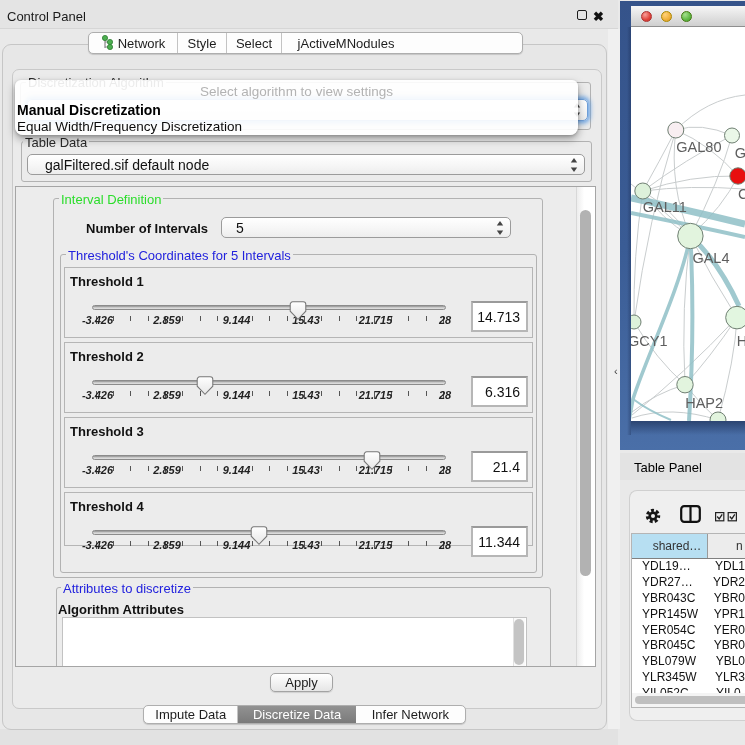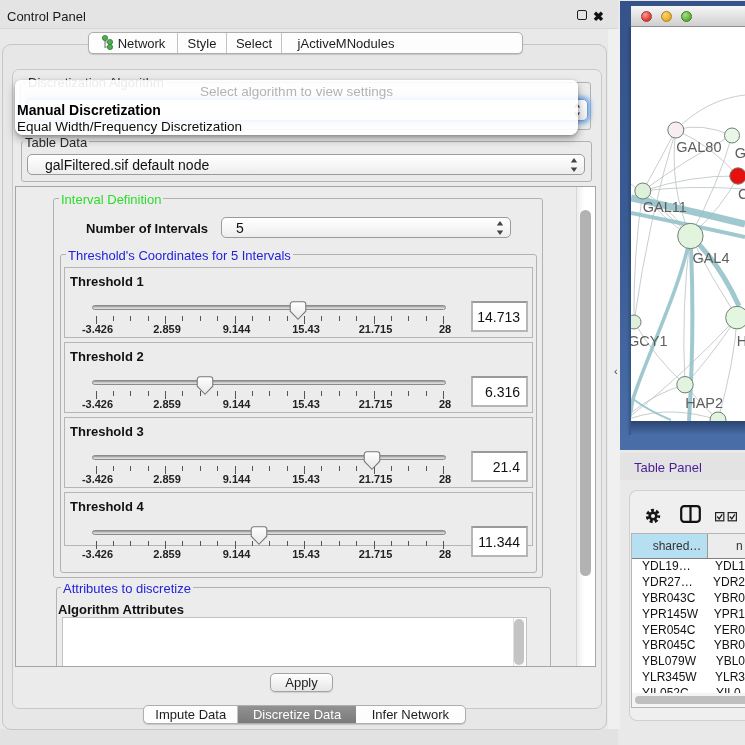--- a/index.html
+++ b/index.html
@@ -32,40 +32,40 @@
 .combo .arr { position:absolute; right:6px; top:50%; width:8px; height:14px; margin-top:-7px; }
 
 #scrollpane { left:15px; top:186px; width:581px; height:481px; border:1px solid #a5a5a5; background:#ececec; overflow:hidden; }
 #vscroll { position:absolute; right:0; top:0; width:19px; height:479px; background:linear-gradient(90deg,#ededed,#ffffff 40%,#ffffff); border-left:1px solid #d8d8d8; }
 #vthumb { position:absolute; left:3px; top:23px; width:11px; height:366px; background:#b2b2b2; border-radius:6px; }
 
 .tbox { position:absolute; left:48px; width:469px; border:1px solid #b5b5b5; background:#ececec; }
 .tbox .lbl { position:absolute; left:5px; top:6px; font-size:13px; font-weight:bold; color:#111; }
 .track { position:absolute; left:27px; width:354px; height:5px; top:37px; background:linear-gradient(180deg,#8e8e8e,#c6c6c6 45%,#e3e3e3); border-radius:3px; border:1px solid #8b8b8b; }
 .tick { position:absolute; width:1px; background:#555; }
-.slbl { position:absolute; font-size:11px; font-weight:bold; color:#222; top:55px; transform:translateX(-50%); }
+.slbl { position:absolute; font-size:11px; font-weight:bold; color:#222; top:46px; transform:translateX(-50%);font-style:italic; }
 .vfield { position:absolute; left:406px; top:33px; width:57px; height:31px; background:#fff; border:2px solid #b6b6b6; border-top-color:#9a9a9a; font-size:14px; color:#111; text-align:right; padding:6px 6px 0 0; }
 .thumb { position:absolute; top:33px; width:18px; height:19px; transform:translateX(-50%); }
 
 #attrlist { left:46px; top:430px; width:465px; height:60px; background:#fff; border:1px solid #c2c2c2; font-size:13px; color:#111; }
 
 #applyBtn { left:270px; top:673px; width:63px; height:19px; background:linear-gradient(180deg,#ffffff,#f0f0f0 60%,#e6e6e6); border:1px solid #a3a3a3; border-radius:5px; font-size:13px; color:#1d1d1d; text-align:center; line-height:17px; box-shadow:0 1px 1px rgba(0,0,0,0.12); }
 
 #popup { left:15px; top:80px; width:563px; height:55px; background:rgba(255,255,255,0.91); border-radius:6px 6px 8px 8px; box-shadow:0 4px 9px rgba(0,0,0,0.35), 0 1px 3px rgba(0,0,0,0.18); }
 #popup .r1 { position:absolute; left:0; right:0; top:4px; text-align:center; font-size:13.5px; color:#b3b3b3; }
 #popup .r2 { position:absolute; left:2px; top:22px; font-size:14px; font-weight:bold; color:#000; }
 #popup .r3 { position:absolute; left:2px; top:39px; font-size:13.5px; color:#0b0b0b; }
 
 #divArrow { left:614px; top:366px; font-size:11px; color:#444; line-height:1; }
 #netframe { left:620px; top:1px; width:125px; height:449px; background:linear-gradient(180deg,#35538a 0%,#3a5c95 55%,#4a6fa8 100%); }
 #nettitle { position:absolute; left:11px; top:5px; right:0; height:21px; background:linear-gradient(180deg,#f6f6f6,#cfcfcf); border-bottom:1px solid #8f8f8f; }
 .light { position:absolute; top:5px; width:11px; height:11px; border-radius:50%; }
 #netcanvas { position:absolute; left:11px; top:26px; right:0; height:394px; background:#fff; overflow:hidden; }
 #tpbar { left:620px; top:453px; width:125px; height:27px; background:#e3e3e3; }
-#tpbar .t { position:absolute; left:14px; top:7px; font-size:13px; color:#4c1d95; }
+#tpbar .t { position:absolute; left:14px; top:7px; font-size:13px; color:#000000; }
 #tpPanel { left:629px; top:490px; width:116px; height:231px; background:#efefef; border:1px solid #d0d0d0; border-radius:8px 0 0 8px; border-right:none; }
 #tbl { left:631px; top:533px; width:114px; height:175px; background:#fff; border:1px solid #b5b5b5; border-right:none; overflow:hidden; font-size:12px; }
 </style>
 </head>
 <body>
 <div class="abs" id="titlebar">
     <div class="abs t">Control Panel</div>
   </div>
 <div class="abs" id="botdark"></div>
 <div class="abs" id="rstrip"></div>

